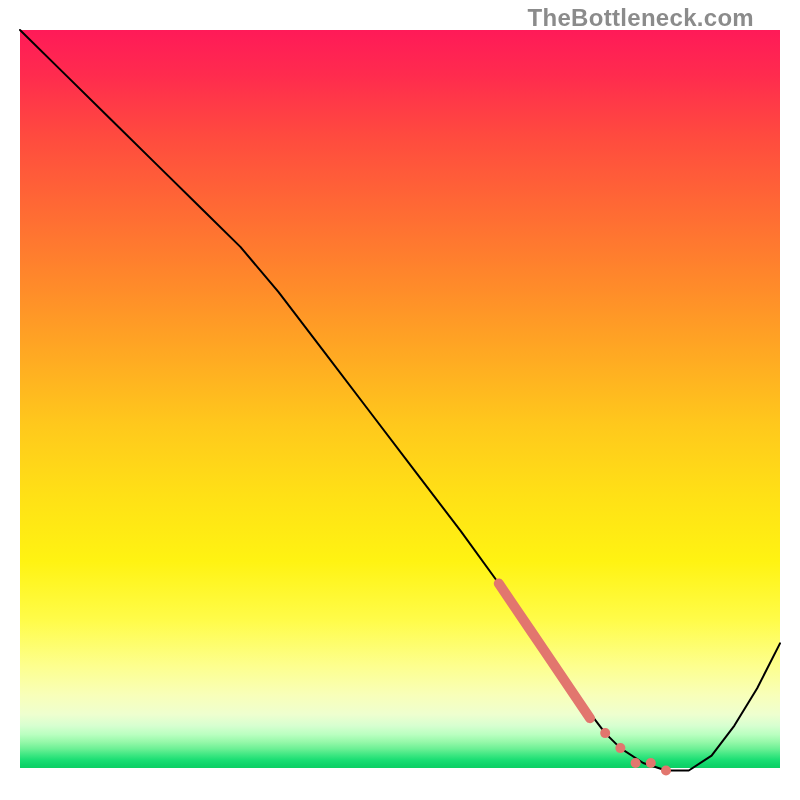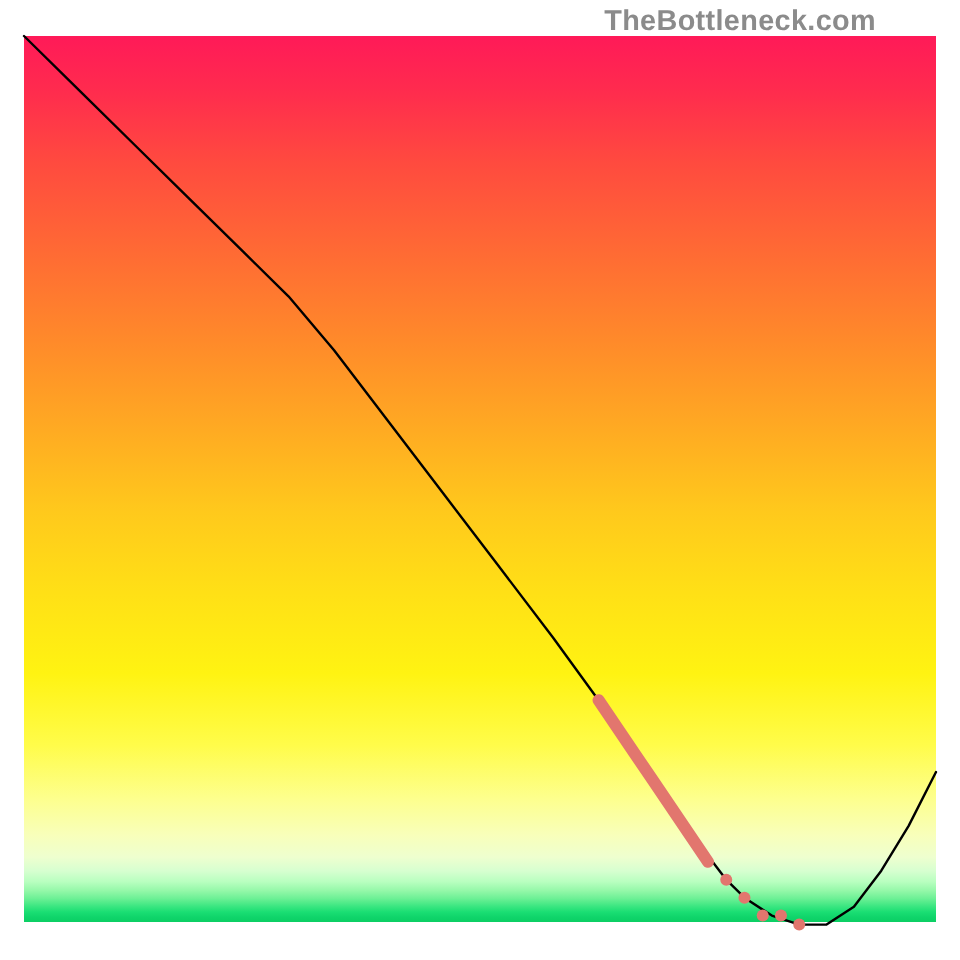--- a/index.html
+++ b/index.html
@@ -8,20 +8,21 @@
     width: 800px;
     height: 800px;
     overflow: hidden;
     font-family: Arial, Helvetica, sans-serif;
   }
   .stage {
     position: relative;
     width: 744px;
     height: 800px;
     background: #ffffff;
+    padding-left: 24px;
   }
   .watermark {
     position: absolute;
     top: 4px;
     right: 14px;
     font-size: 24px;
     font-weight: 600;
     color: #8b8b8b;
     letter-spacing: 0.3px;
     user-select: none;

